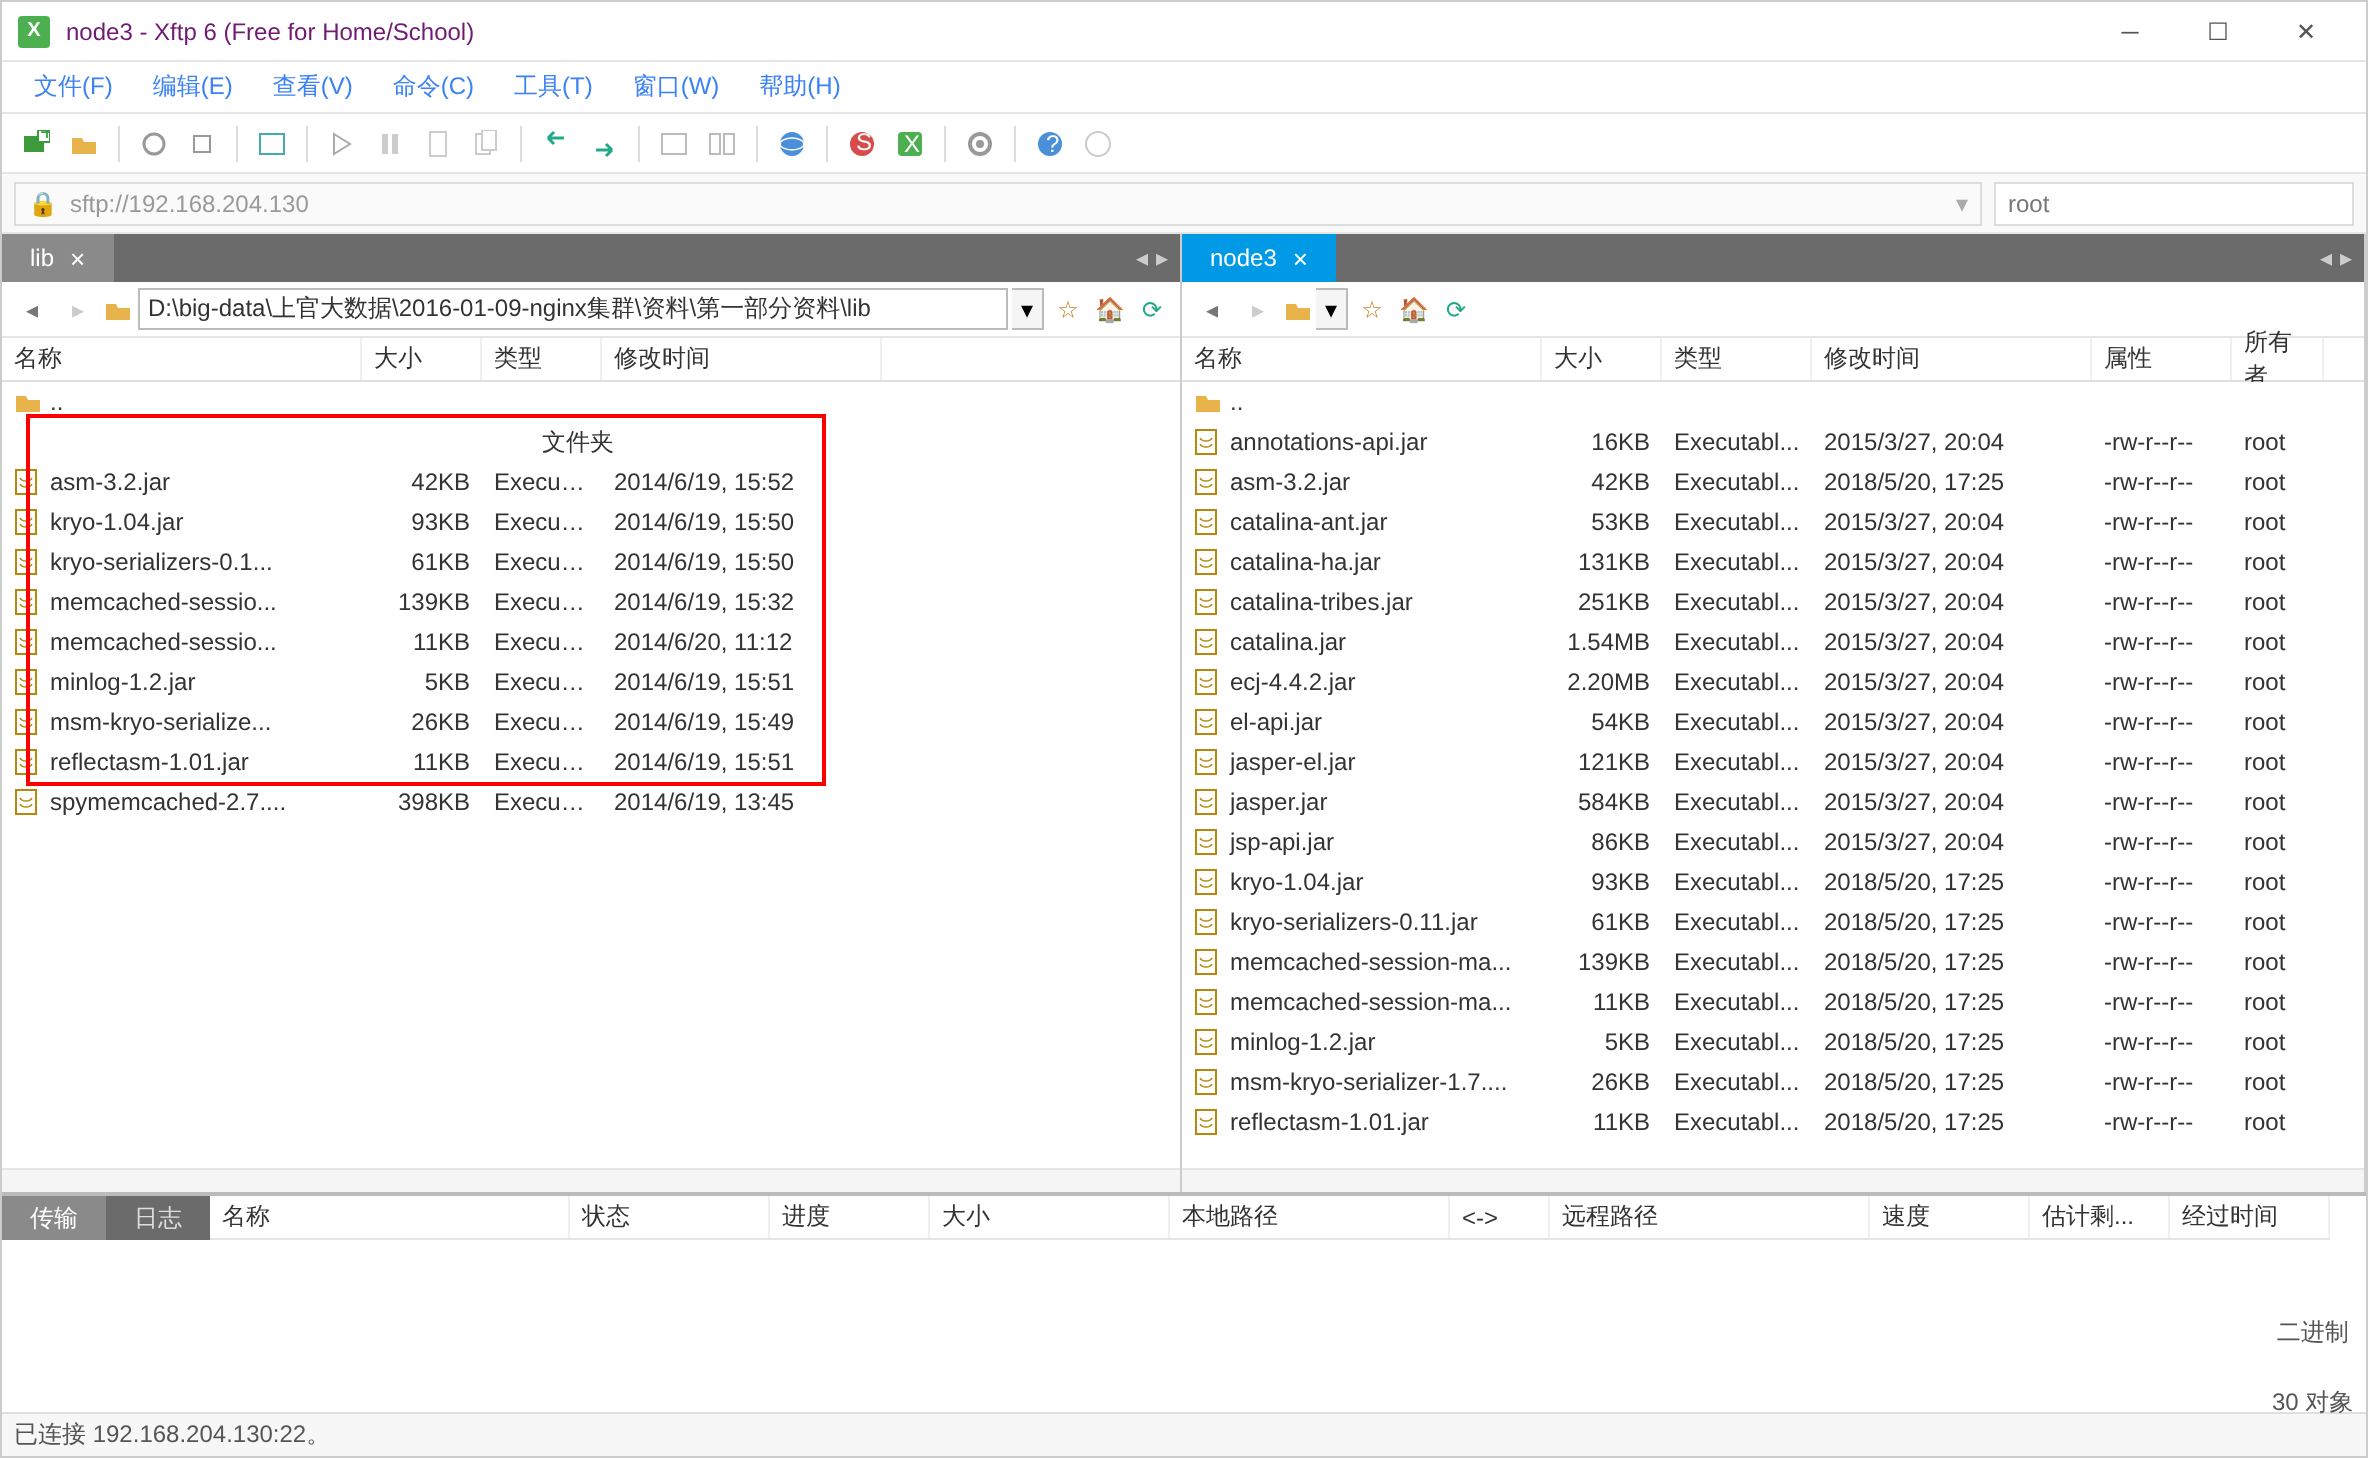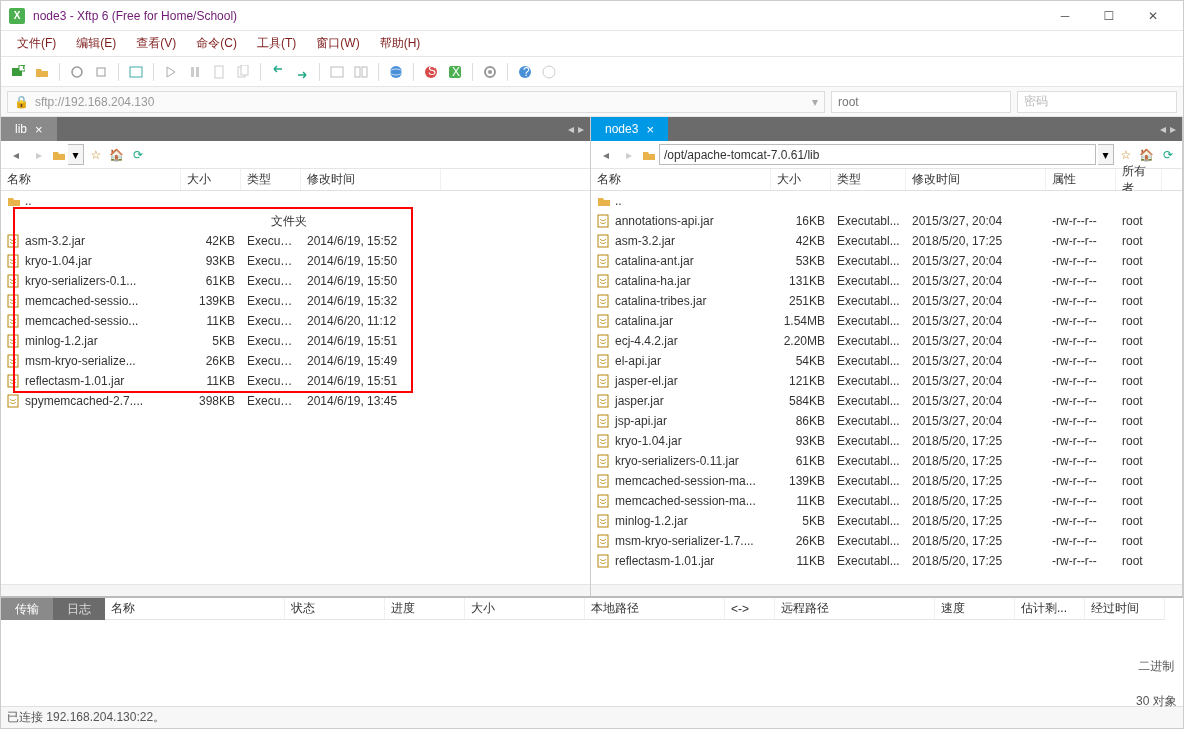--- a/index.html
+++ b/index.html
@@ -6,21 +6,21 @@
 body { background: #fff; width: 1184px; height: 729px; overflow: hidden; border: 1px solid #ccc; display: flex; flex-direction: column; }
 
 
 .titlebar { height: 30px; background: #fff; display: flex; align-items: center; padding: 0 8px; border-bottom: 1px solid #e5e5e5; }
 .titlebar .app-icon { width: 16px; height: 16px; background: #4caf50; border-radius: 2px; margin-right: 8px; display:flex; align-items:center; justify-content:center; color:#fff; font-size:10px; font-weight:bold; }
 .titlebar .title { color: #701a75; flex: 1; }
 .titlebar .winbtn { width: 44px; height: 28px; display: flex; align-items: center; justify-content: center; color: #555; }
 
 
 .menubar { height: 26px; display: flex; align-items: center; padding: 0 6px; background: #fff; border-bottom: 1px solid #e5e5e5; }
-.menubar .menuitem { padding: 4px 10px; cursor: default; color: #7f1d1d; }
+.menubar .menuitem { padding: 4px 10px; cursor: default; color: #3b82f6; }
 
 
 .toolbar { height: 30px; display: flex; align-items: center; padding: 2px 6px; background: #fff; border-bottom: 1px solid #e5e5e5; gap: 2px; }
 .tb-btn { width: 22px; height: 22px; display: flex; align-items: center; justify-content: center; border-radius: 2px; }
 .tb-sep { width: 1px; height: 18px; background: #ddd; margin: 0 4px; }
 
 
 .connectbar { height: 30px; display: flex; align-items: center; padding: 3px 6px; gap: 6px; background:#f9f9f9; border-bottom: 1px solid #e5e5e5; }
 .connectbar .addr { flex: 1; height: 22px; border: 1px solid #ddd; background: #fafafa; display: flex; align-items: center; padding: 0 6px; color: #999; }
 .connectbar .addr .lock { margin-right: 6px; color:#aaa; }
@@ -226,23 +226,20 @@
 </div>
 
 <div class="connectbar">
   <div class="addr">
     <span class="lock">🔒</span>
     <span>sftp://192.168.204.130</span>
     <span style="margin-left:auto; color:#aaa;">▾</span>
   </div>
   <div class="field" style="min-width:180px">
       <span>root</span>
-    </div>
-  <div class="field" style="min-width:160px; color:#bbb;">
-      <span>密码</span>
     </div>
 </div>
 
 <div class="panes">
 
   <div class="pane left" style="position:relative;">
     <div class="paneltabs">
       <div class="ptab" style="background:#8a8a8a">
         <span>lib</span>
         <span class="x">×</span>
@@ -251,20 +248,23 @@
         <span>◂</span>
         <span>▸</span>
       </div>
     </div>
     <div class="pathbar">
       <div class="navbtn">◂</div>
       <div class="navbtn" style="color:#ccc">▸</div>
       <svg class="folder-svg">
           <path d="M1 4h5l1 2h6v6H1z" fill="#e8b34a"></path>
         </svg>
+      <div class="pathinput">
+          <span>D:\big-data\上官大数据\2016-01-09-nginx集群\资料\第一部分资料\lib</span>
+        </div>
       <div class="drop">▾</div>
       <div class="tbtn">☆</div>
       <div class="tbtn">🏠</div>
       <div class="tbtn" style="color:#2a8">⟳</div>
     </div>
     <div class="listheader">
       <div class="col col-name">名称</div>
       <div class="col col-size">大小</div>
       <div class="col col-type">类型</div>
       <div class="col col-mod">修改时间</div>
@@ -405,23 +405,20 @@
         <span>◂</span>
         <span>▸</span>
       </div>
     </div>
     <div class="pathbar">
       <div class="navbtn">◂</div>
       <div class="navbtn" style="color:#ccc">▸</div>
       <svg class="folder-svg">
           <path d="M1 4h5l1 2h6v6H1z" fill="#e8b34a"></path>
         </svg>
-      <div class="pathinput">
-          <span>/opt/apache-tomcat-7.0.61/lib</span>
-        </div>
       <div class="drop">▾</div>
       <div class="tbtn">☆</div>
       <div class="tbtn">🏠</div>
       <div class="tbtn" style="color:#2a8">⟳</div>
     </div>
     <div class="listheader">
       <div class="col col-name">名称</div>
       <div class="col col-size">大小</div>
       <div class="col col-type">类型</div>
       <div class="col col-mod">修改时间</div>

